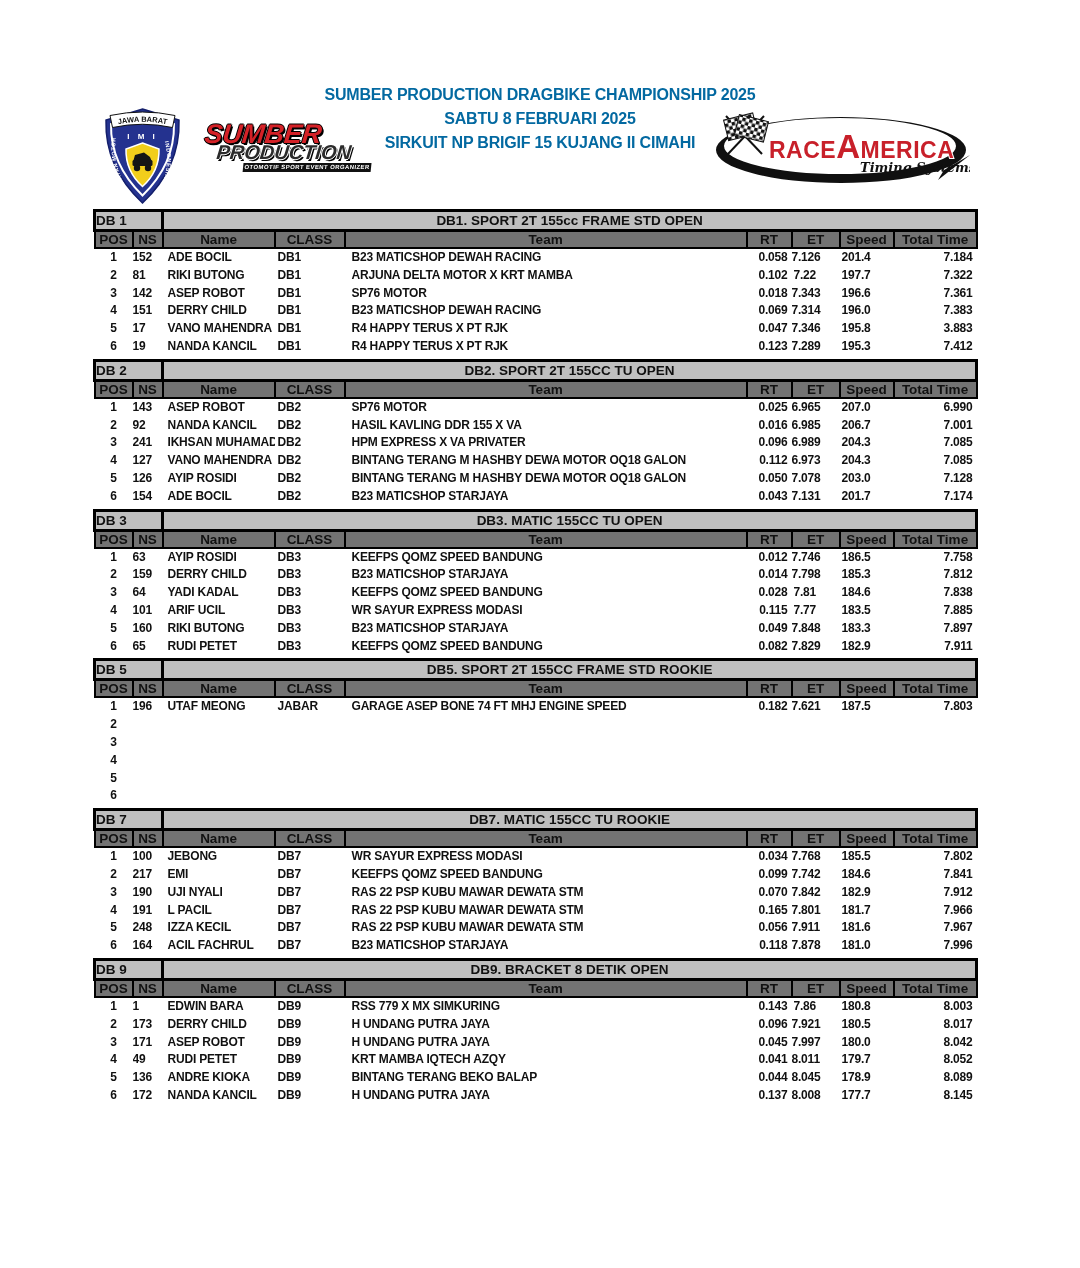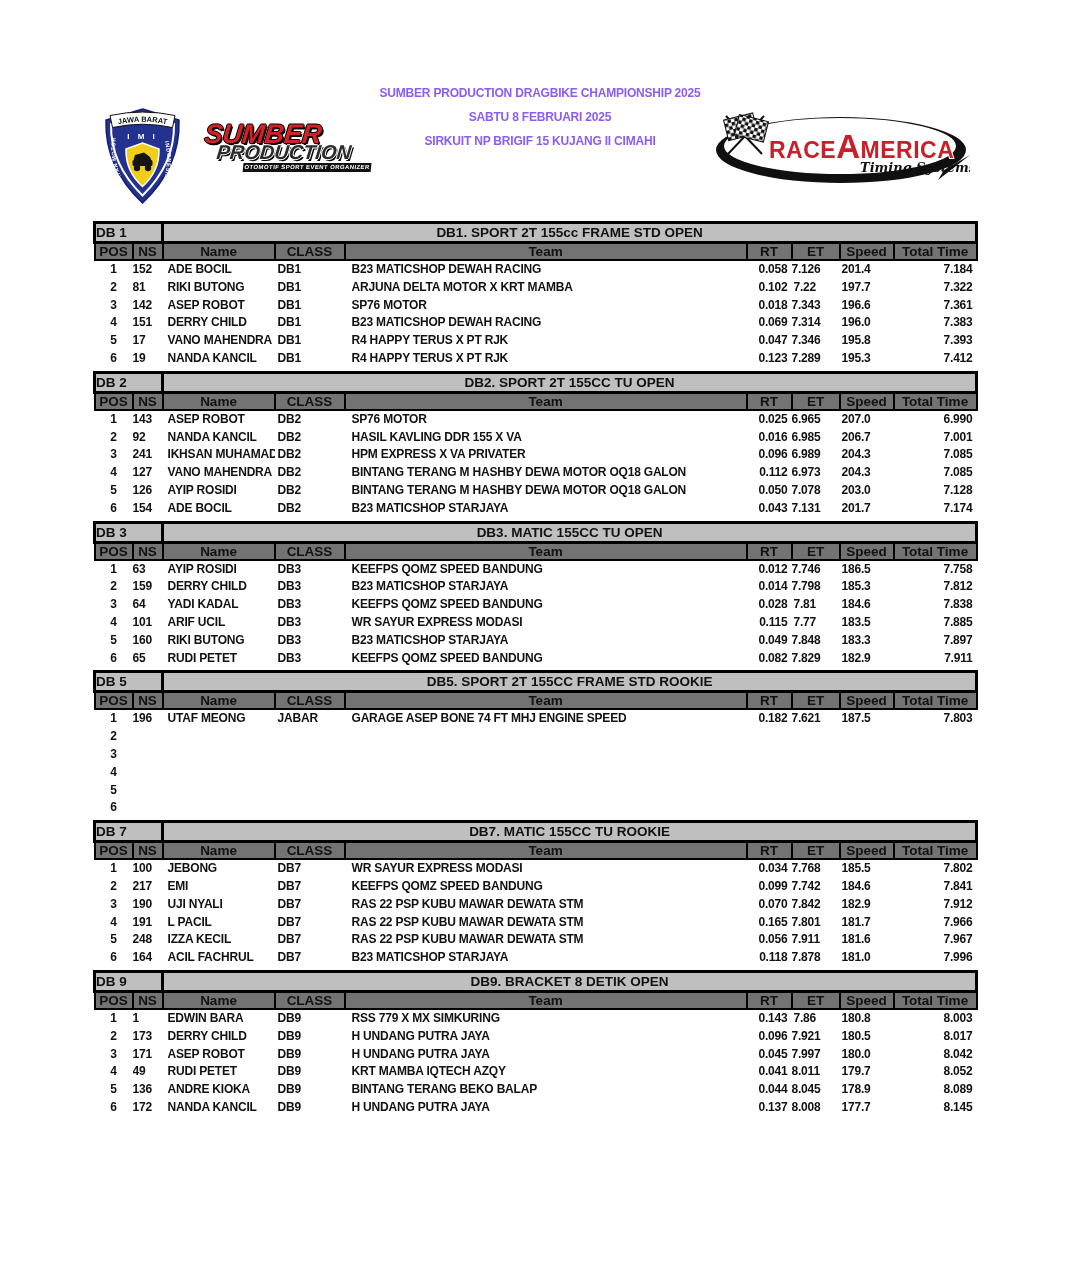--- a/index.html
+++ b/index.html
@@ -1,20 +1,20 @@
 <!DOCTYPE html>
 <html><head>
 <meta charset="utf-8">
 <style>
   html,body{margin:0;padding:0;background:#ffffff;}
   .page{position:relative;width:1080px;height:1268px;background:#fff;overflow:hidden;
         font-family:"Liberation Sans",sans-serif;font-weight:bold;color:#111;}
 
   
-  .hdr-line{position:absolute;left:0;right:0;text-align:center;font-size:12px;letter-spacing:-0.2px;color:#8b5cf6;}
+  .hdr-line{position:absolute;left:0;right:0;text-align:center;font-size:16px;letter-spacing:-0.2px;color:#0369a1;}
   .hdr-1{top:86px;}
   .hdr-2{top:110px;}
   .hdr-3{top:134px;}
   .official{position:absolute;left:0;right:0;top:174px;text-align:center;
             font-size:18px;color:#C9242B;letter-spacing:0.2px;}
 
   
   .imi-badge{position:absolute;left:100px;top:106px;}
 
   
@@ -23,21 +23,21 @@
     text-shadow:-1px 0 #000,1px 0 #000,0 -1px #000,0 1px #000,2px 2px 0 #000;}
   .production-word{margin-left:14px;margin-top:-4px;font-style:italic;font-weight:bold;font-size:20px;line-height:18px;color:#2b2b2b;
     text-shadow:-1px 0 #fff,1px 0 #fff,0 -1px #fff,0 1px #fff,2px 2px 0 #000;}
   .organizer-strip{margin-left:42px;margin-top:2px;width:128px;height:9px;background:#111;color:#fff;
     font-size:6px;font-weight:bold;text-align:center;line-height:9px;letter-spacing:0.4px;}
 
   
   .ra-logo{position:absolute;left:712px;top:106px;}
 
   
-  .tables{position:absolute;left:93px;top:221px;width:882px;}
+  .tables{position:absolute;left:93px;top:209px;width:882px;}
   table.sec{border-collapse:collapse;table-layout:fixed;width:882px;margin-bottom:3px;}
   table.sec td{overflow:hidden;white-space:nowrap;padding:0;}
   tr.bar td{background:#BFBFBF;border:3px solid #000;height:17px;font-size:13.5px;}
   td.bar-code{padding-left:5px;}
   td.bar-title{text-align:center;}
   tr.head td{background:#737373;border:2.5px solid #000;height:15px;font-size:13.5px;text-align:center;}
   tr.datarow td{border:none;height:17.8px;line-height:17.8px;font-size:12px;letter-spacing:-0.2px;}
   .c-pos{text-align:center;}
   .c-ns{padding-right:1px !important;}
   .c-name{padding-left:5px !important;}
@@ -193,21 +193,21 @@
           </tr>
           <tr class="datarow">
             <td class="c-pos">5</td>
             <td class="c-ns">17</td>
             <td class="c-name">VANO MAHENDRA</td>
             <td class="c-cls">DB1</td>
             <td class="c-team">R4 HAPPY TERUS X PT RJK</td>
             <td class="c-rt">0.047</td>
             <td class="c-et">7.346</td>
             <td class="c-speed">195.8</td>
-            <td class="c-total">7.393</td>
+            <td class="c-total">3.883</td>
           </tr>
           <tr class="datarow">
             <td class="c-pos">6</td>
             <td class="c-ns">19</td>
             <td class="c-name">NANDA KANCIL</td>
             <td class="c-cls">DB1</td>
             <td class="c-team">R4 HAPPY TERUS X PT RJK</td>
             <td class="c-rt">0.123</td>
             <td class="c-et">7.289</td>
             <td class="c-speed">195.3</td>

